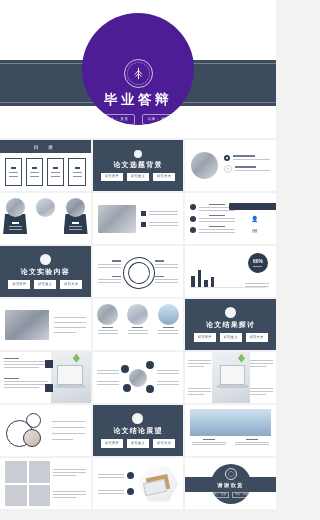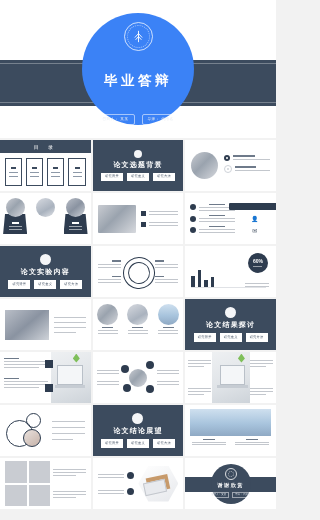--- a/index.html
+++ b/index.html
@@ -12,22 +12,22 @@
   .page{position:relative;width:276px;height:520px;background:#f2f2f2;}
 
   
   .cover{position:relative;width:276px;height:138px;background:#ffffff;overflow:hidden;}
   .cover-band{position:absolute;left:0;top:60px;width:276px;height:46px;background:#3c4b5e;}
   .cover-band::before,.cover-band::after{content:"";position:absolute;left:0;width:276px;height:1px;background:rgba(255,255,255,.30);}
   .cover-band::before{top:3px;}
   .cover-band::after{bottom:3px;}
   .cover-circle{
     position:absolute;left:50%;top:50%;transform:translate(-50%,-50%);
-    width:112px;height:112px;border-radius:50%;background:#3b82f6;
-    display:flex;flex-direction:column;align-items:center;justify-content:space-between;
+    width:112px;height:112px;border-radius:50%;background:#4c1d95;
+    display:flex;flex-direction:column;align-items:center;justify-content:flex-end;
     padding-top:9px;box-sizing:border-box;
   }
   .emblem{width:27px;height:27px;border-radius:50%;border:1px solid rgba(255,255,255,.75);
     position:relative;display:flex;align-items:center;justify-content:center;margin-bottom:5px;}
   .emblem::before{content:"";position:absolute;left:2px;top:2px;right:2px;bottom:2px;border-radius:50%;border:1px dotted rgba(255,255,255,.5);}
   .emblem svg{display:block;}
   .cover-title{color:#fff;font-size:13.5px;letter-spacing:3.5px;font-weight:700;line-height:1;margin-bottom:8px;white-space:nowrap;}
   .cover-meta{display:flex;gap:7px;}
   .pill{border:1px solid rgba(255,255,255,.55);border-radius:2px;padding:2px 5px;color:#e6eaf0;font-size:3.6px;letter-spacing:.5px;white-space:nowrap;line-height:1.3;}
 

